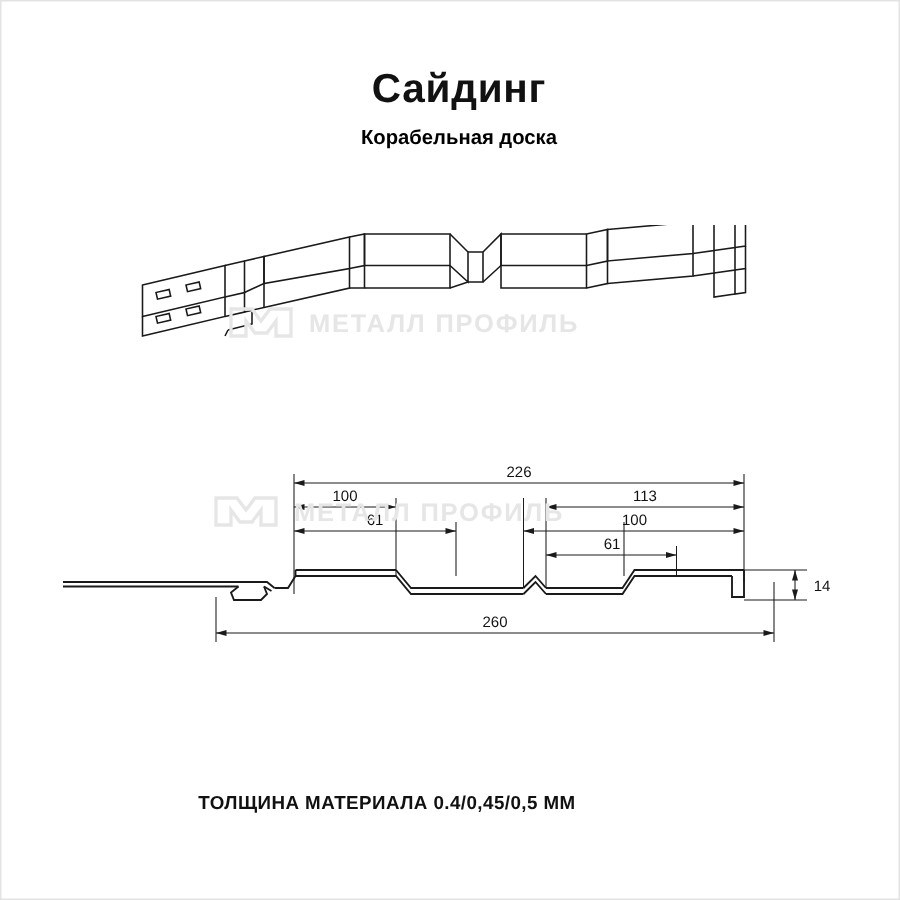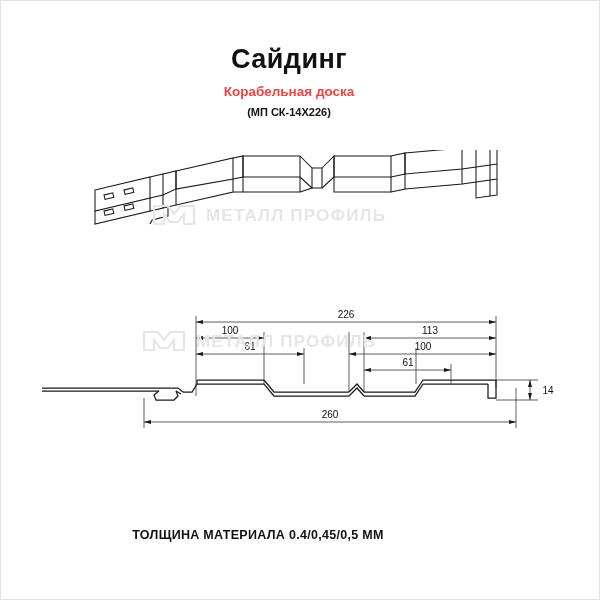--- a/index.html
+++ b/index.html
@@ -24,37 +24,37 @@
     position: absolute;
     left: 0; top: 0;
     width: 600px; height: 600px;
     border: 1px solid #e3e3e3;
     box-sizing: border-box;
     pointer-events: none;
   }
   
   .header {
     position: absolute;
-    left: 1px;
+    left: 18px;
     top: 44px;
     width: 576px;
     text-align: center;
   }
   .title {
     font-size: 27px;
     font-weight: bold;
     letter-spacing: 0.5px;
     color: #111111;
     margin: 0;
     line-height: 1.15;
   }
   .subtitle {
     font-size: 13.5px;
     font-weight: bold;
-    color: #ef4444;
+    color: #000000;
     margin: 9px 0 0 0;
     line-height: 1.2;
   }
   .code {
     font-size: 11px;
     font-weight: bold;
     color: #111111;
     margin: 6px 0 0 0;
     line-height: 1.2;
   }
@@ -98,21 +98,20 @@
 </style>
 </head>
 <body>
 
 <div class="page">
   <div class="border"></div>
 
   <div class="header">
     <h1 class="title">Сайдинг</h1>
     <div class="subtitle">Корабельная доска</div>
-    <div class="code">(МП СК-14Х226)</div>
   </div>
 
   <div class="iso-wrap">
     <svg width="600" height="125" viewBox="0 0 600 125" fill="none">
       <g stroke="#1a1a1a" stroke-width="1.05" fill="none" stroke-linejoin="miter" stroke-linecap="butt">
 
         <path d="M95 40 L150 27 L150 48 L95 61 Z"></path>
         <path d="M95 61 L95 74 L150 61 L150 48"></path>
 
         <rect x="104" y="45" width="9" height="4.5" transform="rotate(-13 104 45)"></rect>

